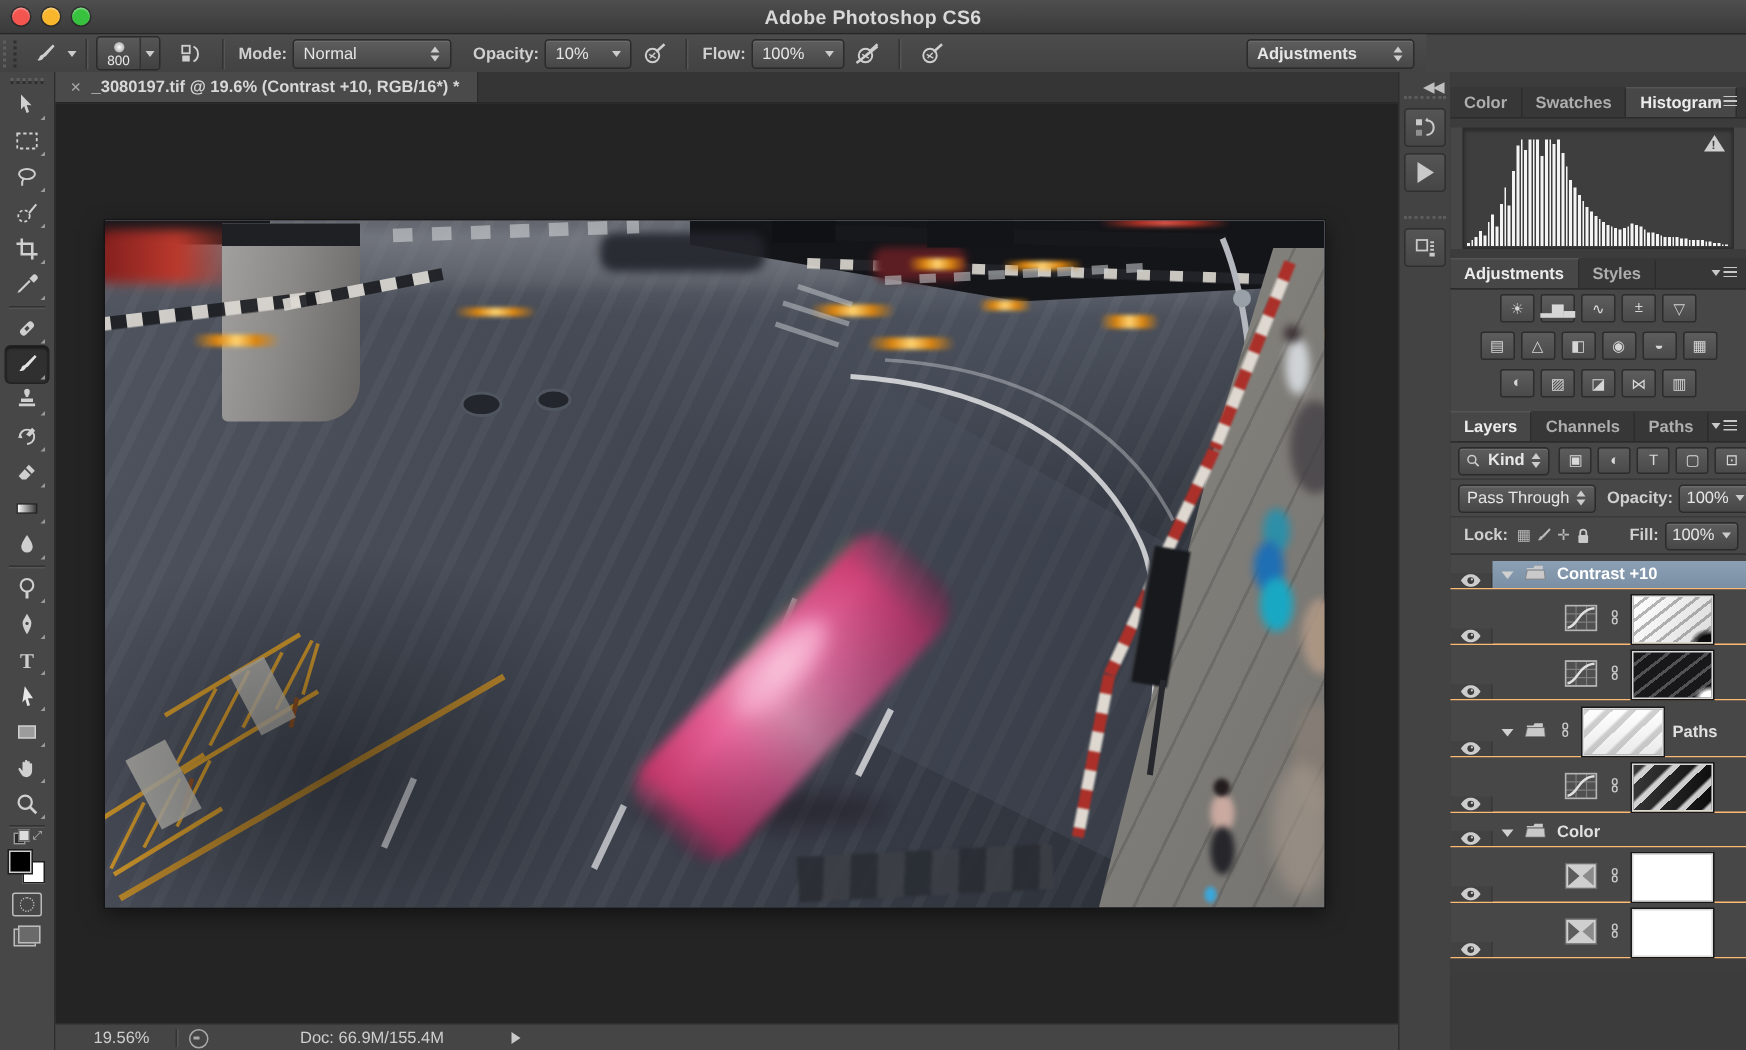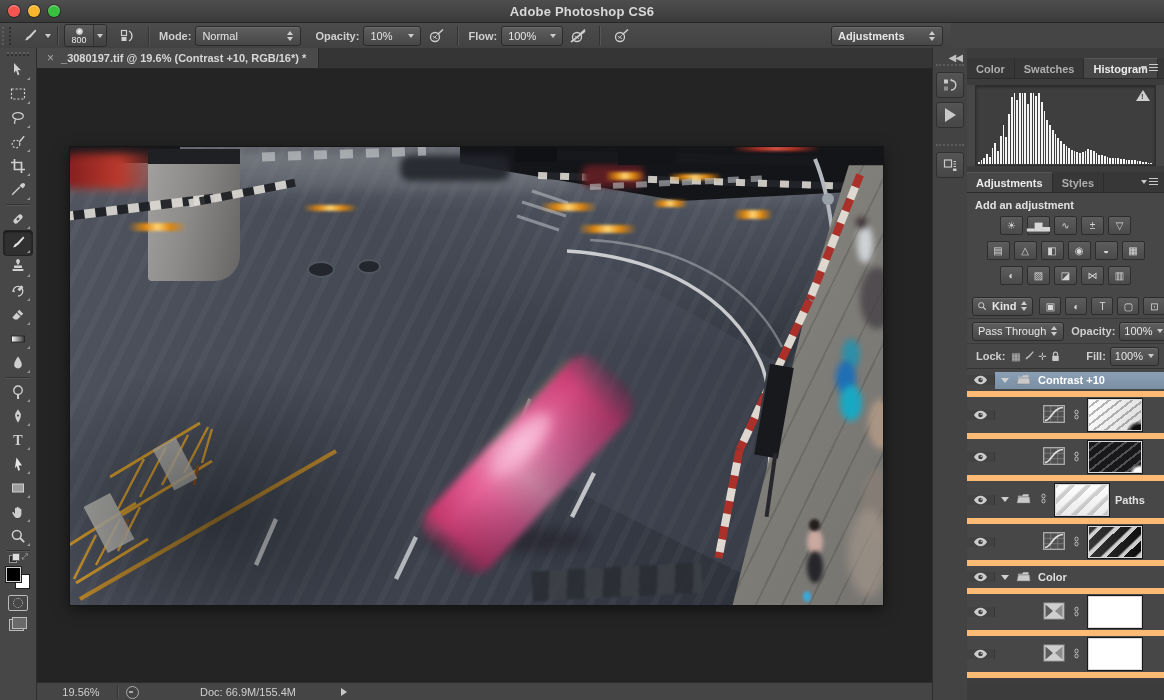--- a/index.html
+++ b/index.html
@@ -99,21 +99,21 @@
   .lp-row{display:flex;align-items:center;height:24px;padding:0 5px;background:#474747;}
   .kindcombo{width:58px;height:17px;justify-content:space-between;padding:0 4px;}
   .filter-icons{display:flex;gap:4px;margin-left:6px;align-items:center;}
   .ficon{width:20px;height:16px;background:linear-gradient(#5d5d5d,#4a4a4a);border:1px solid #2d2d2d;border-radius:2px;
     display:flex;align-items:center;justify-content:center;font-size:10px;color:#d9d9d9;}
   .blendcombo{width:104px;height:17px;justify-content:space-between;padding:0 5px;}
   .smallcombo{width:40px;height:17px;justify-content:space-between;padding:0 4px;}
   .lock-ico{display:flex;align-items:center;justify-content:center;width:16px;height:14px;color:#b9b9b9;font-size:10px;}
   
   .layers-list{background:#434343;border-top:1px solid #333;}
-  .lrow{display:flex;align-items:center;border-bottom:6px solid #fdba74;background:#474747;}
+  .lrow{display:flex;align-items:flex-end;border-bottom:1px solid #fdba74;background:#474747;}
   .lrow .eyecell{flex:0 0 27px;border-right:1px solid #383838;display:flex;align-items:center;justify-content:center;background:#424242;}
   .lrow .content{flex:1;display:flex;align-items:center;gap:6px;padding-left:6px;position:relative;}
   .lrow.selected .content{background:linear-gradient(#8ba0b4,#7a8fa3);color:#fff;}
   .disc{width:0;height:0;border-left:4px solid transparent;border-right:4px solid transparent;border-top:5px solid #d0d0d0;flex:0 0 auto;}
   .lname{font-weight:bold;color:#e0e0e0;white-space:nowrap;}
   .lrow.selected .lname{color:#fff;}
   .lname.italic{font-style:italic;}
   .thumb{width:52px;height:30px;border:1px solid #d9d9d9;box-shadow:0 0 0 1px #191919;flex:0 0 auto;}
   .mask-light-streaks{background:radial-gradient(20px 15px at 97% 102%,#0c0c0c 35%,transparent 65%),
      repeating-linear-gradient(-38deg,rgba(96,96,96,.45) 0 2px,transparent 2px 7px),linear-gradient(115deg,#ffffff,#dcdcdc);}
@@ -708,21 +708,20 @@
 
     <div class="ptabbar">
       <span class="ptab active">Adjustments</span>
       <span class="ptab">Styles</span>
       <span class="pmenu">
           <span class="tri"></span>
           <span class="lines"></span>
         </span>
     </div>
     <div class="pbody" style="padding-bottom:6px">
-      <div class="adj-header">Add an adjustment</div>
       <div id="adjrows">
           <div class="adj-row">
             <span class="adj-icon">☀</span>
             <span class="adj-icon">▂▆▃</span>
             <span class="adj-icon">∿</span>
             <span class="adj-icon">±</span>
             <span class="adj-icon">▽</span>
           </div>
           <div class="adj-row">
             <span class="adj-icon">▤</span>
@@ -735,20 +734,29 @@
           <div class="adj-row">
             <span class="adj-icon">◐</span>
             <span class="adj-icon">▨</span>
             <span class="adj-icon">◪</span>
             <span class="adj-icon">⋈</span>
             <span class="adj-icon">▥</span>
           </div>
         </div>
     </div>
 
+    <div class="ptabbar">
+      <span class="ptab active">Layers</span>
+      <span class="ptab">Channels</span>
+      <span class="ptab">Paths</span>
+      <span class="pmenu">
+          <span class="tri"></span>
+          <span class="lines"></span>
+        </span>
+    </div>
 
     <div class="lp-row">
       <span class="combo kindcombo">
         <svg width="10" height="10" viewBox="0 0 16 16">
             <circle cx="6.8" cy="6.8" r="4.2" fill="none" stroke="#ccc" stroke-width="1.6"></circle>
             <path d="M10 10l4 4" stroke="#ccc" stroke-width="1.8"></path>
           </svg>
         <span class="txt" style="font-weight:bold">Kind</span>
           <span class="ud"></span>
       </span>

